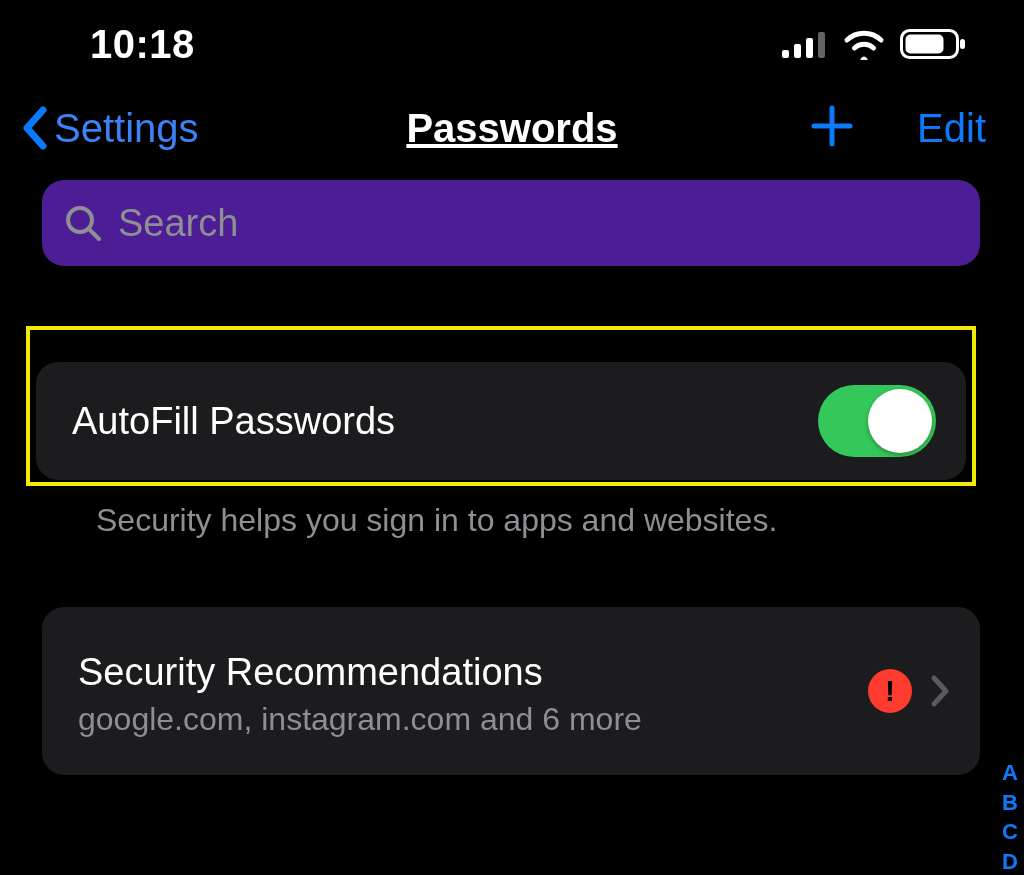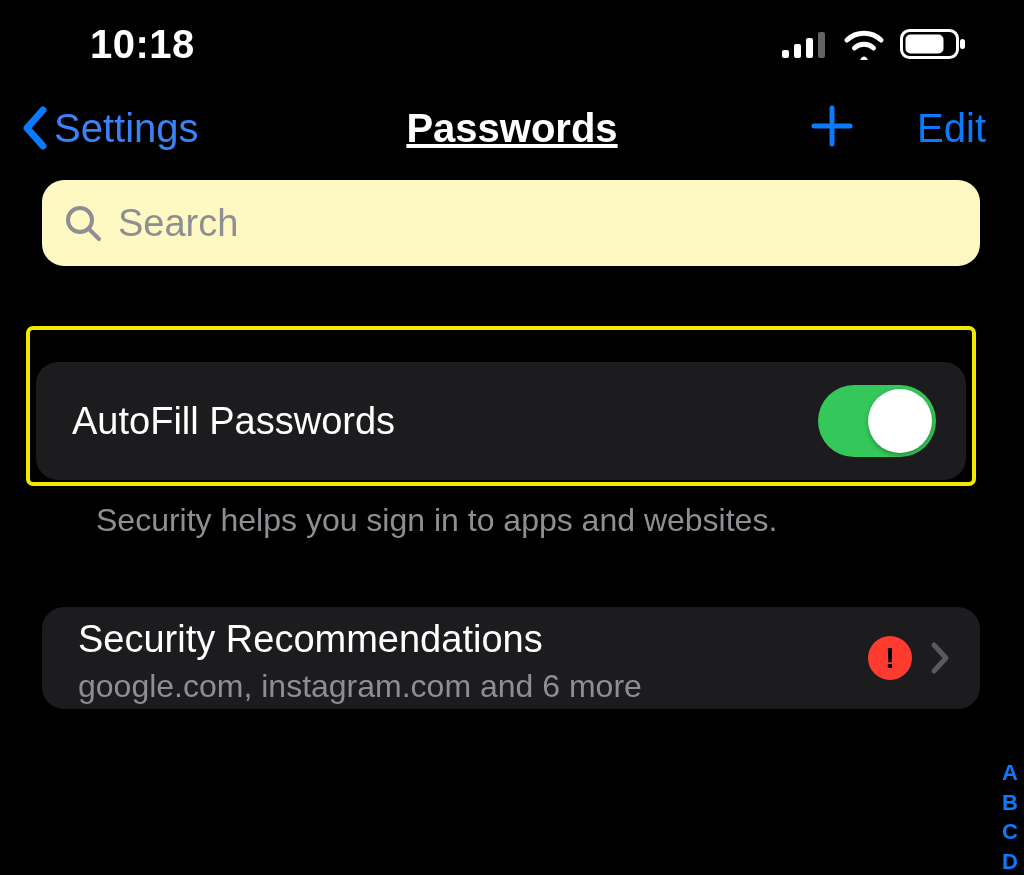--- a/index.html
+++ b/index.html
@@ -74,21 +74,21 @@
     cursor: pointer;
   }
 
   
   .content {
     padding: 12px 44px 0 42px;
   }
 
   
   .search-wrap {
-    background: #fef9c3;
+    background: #4c1d95;
     border-radius: 22px;
     height: 86px;
     display: flex;
     align-items: center;
     padding: 0 22px;
     gap: 16px;
   }
   .search-wrap svg { display:block; flex-shrink:0; }
   .search-input {
     flex: 1;
@@ -98,21 +98,21 @@
     color: #8e8e93;
     font-size: 38px;
     font-family: inherit;
   }
   .search-input::placeholder { color: #8e8e93; }
 
   
   .highlight-frame {
     margin-top: 60px;
     border: 4px solid #f2e900;
-    border-radius: 7px;
+    border-radius: 0;
     padding: 32px 6px 2px 6px;
     position: relative;
     left: -16px;
     width: calc(100% + 12px);
   }
 
   
   .card {
     background: #1c1c1e;
     border-radius: 22px;
@@ -154,21 +154,21 @@
   .footer-text {
     color: #8e8e93;
     font-size: 32px;
     font-weight: 400;
     padding: 16px 6px 0 54px;
   }
 
   
   .sec-card {
     margin-top: 68px;
-    height: 102px;
+    height: 168px;
   }
   .sec-text { flex: 1; padding-top: 4px; }
   .sec-title { font-size: 38px; color:#fff; line-height:1.3; }
   .sec-sub   { font-size: 32px; color:#8e8e93; margin-top:4px; }
   .sec-alert {
     width: 44px;
     height: 44px;
     border-radius: 50%;
     background: #ff3b30;
     display: flex;

